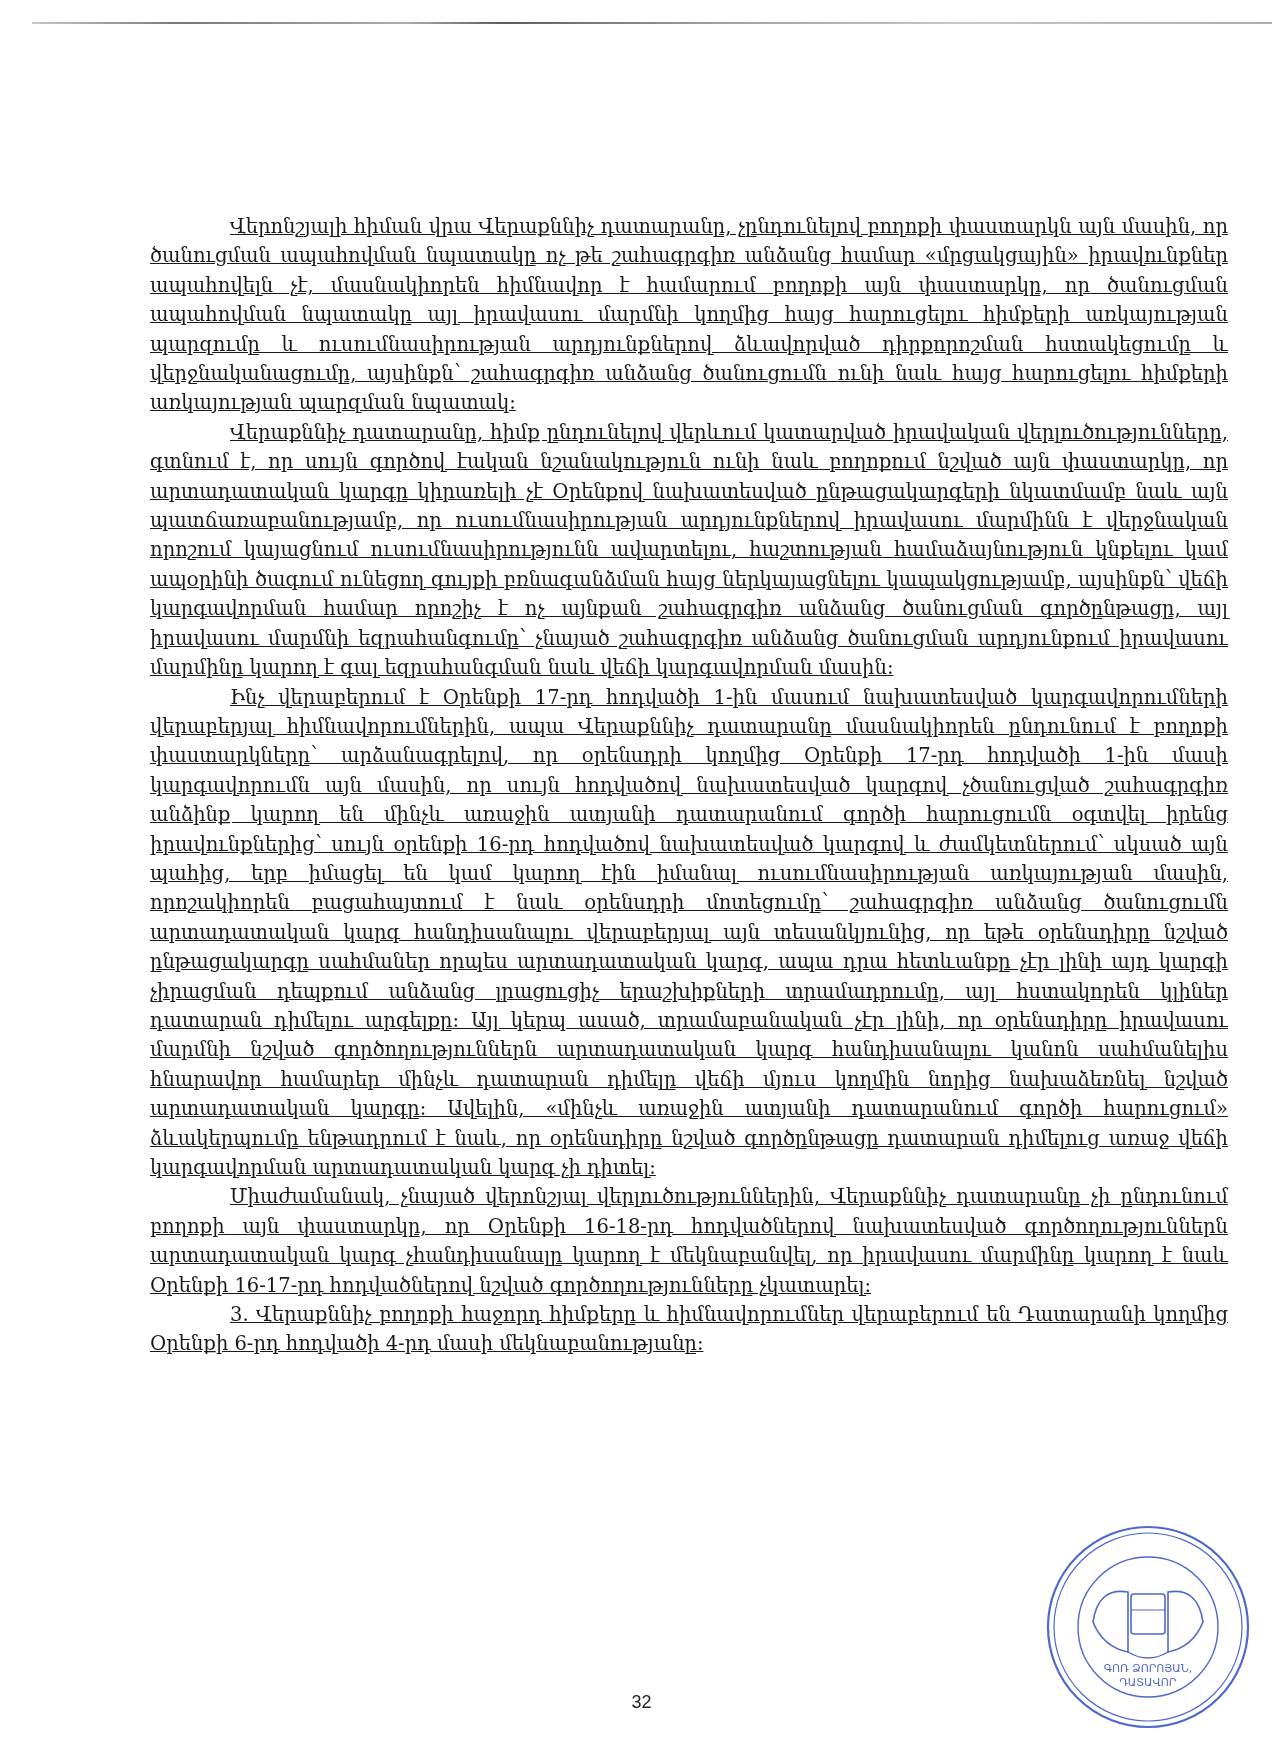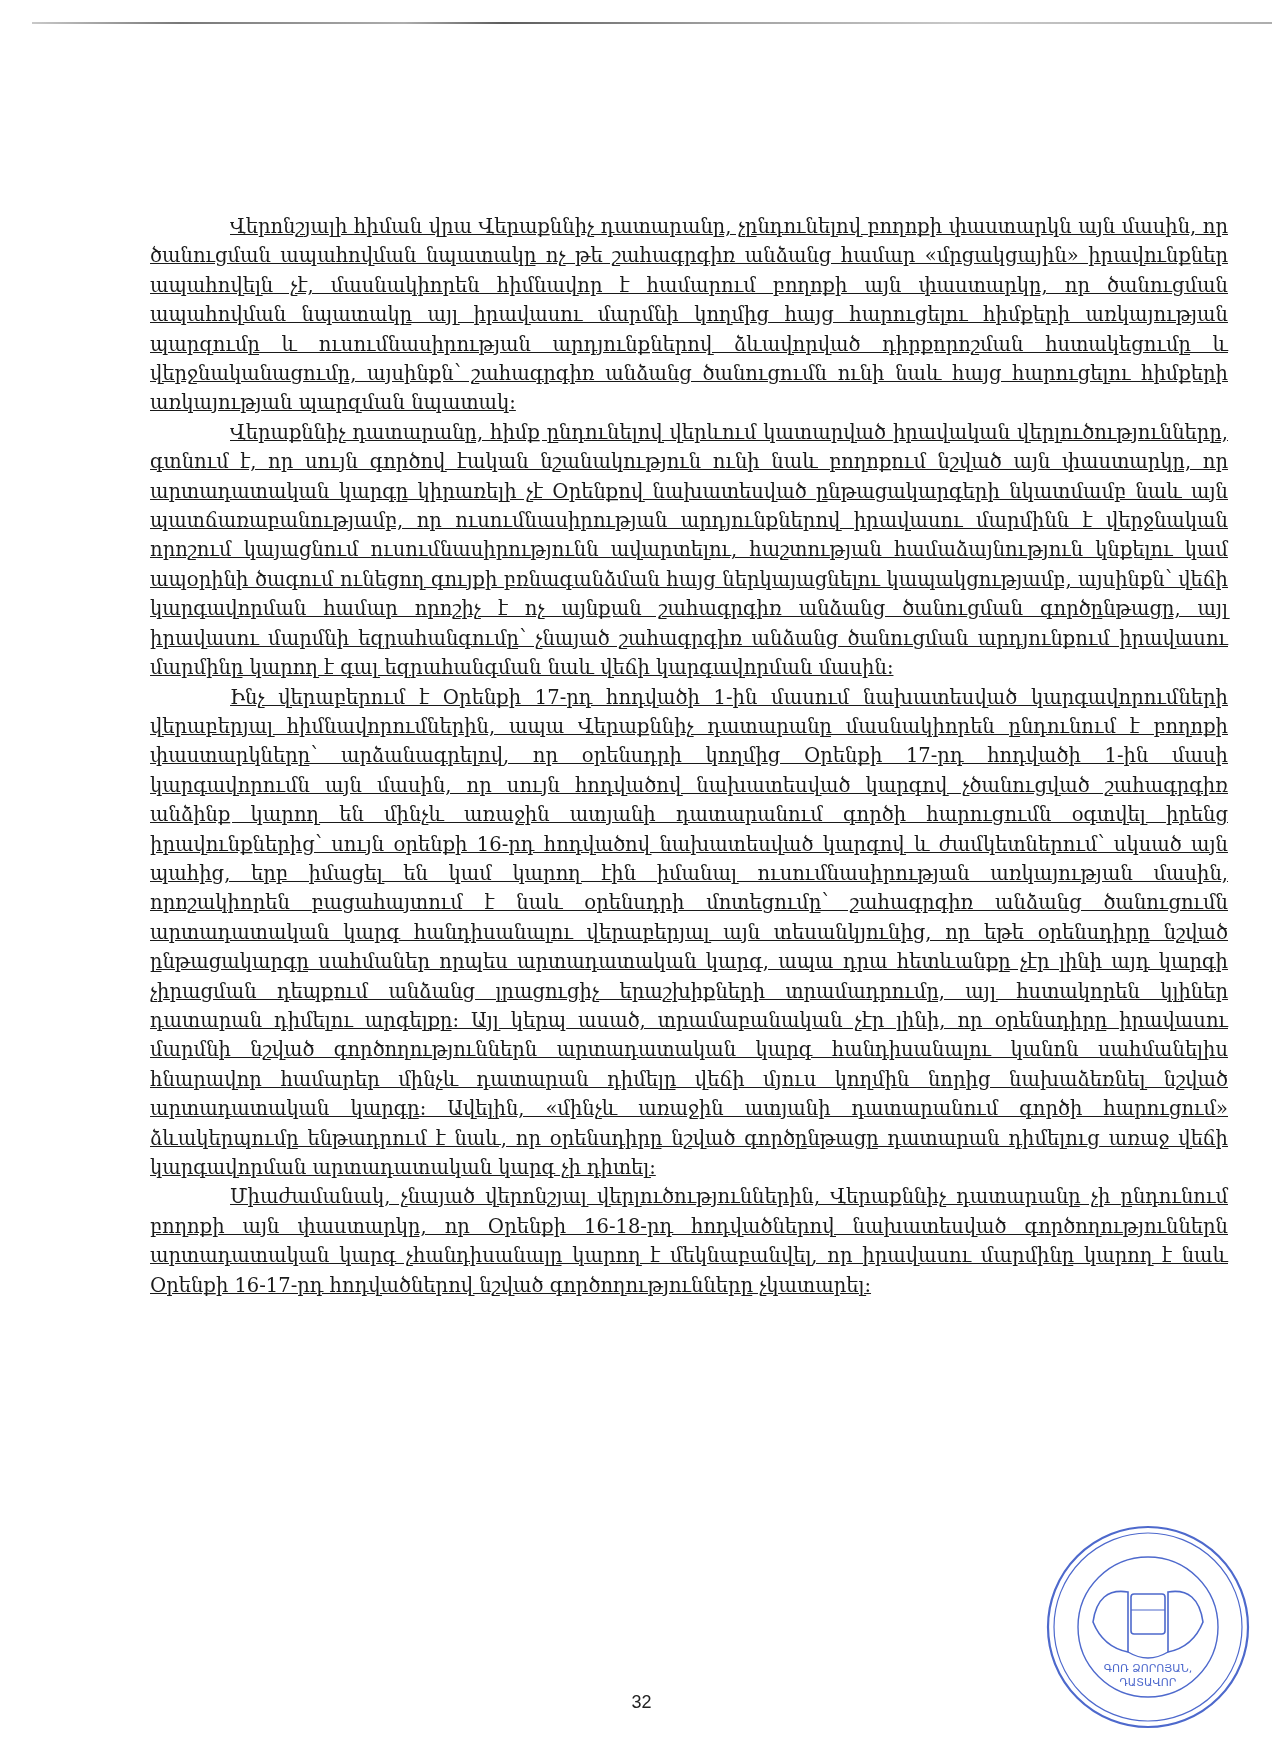--- a/index.html
+++ b/index.html
@@ -27,20 +27,21 @@
 </head>
 <body>
 
 <div class="scan-edge"></div>
 
 <div class="page-body">
   <p>Վերոնշյալի հիման վրա Վերաքննիչ դատարանը, չընդունելով բողոքի փաստարկն այն մասին, որ ծանուցման ապահովման նպատակը ոչ թե շահագրգիռ անձանց համար «մրցակցային» իրավունքներ ապահովելն չէ, մասնակիորեն հիմնավոր է համարում բողոքի այն փաստարկը, որ ծանուցման ապահովման նպատակը այլ իրավասու մարմնի կողմից հայց հարուցելու հիմքերի առկայության պարզումը և ուսումնասիրության արդյունքներով ձևավորված դիրքորոշման հստակեցումը և վերջնականացումը, այսինքն՝ շահագրգիռ անձանց ծանուցումն ունի նաև հայց հարուցելու հիմքերի առկայության պարզման նպատակ:</p>
   <p>Վերաքննիչ դատարանը, հիմք ընդունելով վերևում կատարված իրավական վերլուծությունները, գտնում է, որ սույն գործով էական նշանակություն ունի նաև բողոքում նշված այն փաստարկը, որ արտադատական կարգը կիրառելի չէ Օրենքով նախատեսված ընթացակարգերի նկատմամբ նաև այն պատճառաբանությամբ, որ ուսումնասիրության արդյունքներով իրավասու մարմինն է վերջնական որոշում կայացնում ուսումնասիրությունն ավարտելու, հաշտության համաձայնություն կնքելու կամ ապօրինի ծագում ունեցող գույքի բռնագանձման հայց ներկայացնելու կապակցությամբ, այսինքն՝ վեճի կարգավորման համար որոշիչ է ոչ այնքան շահագրգիռ անձանց ծանուցման գործընթացը, այլ իրավասու մարմնի եզրահանգումը՝ չնայած շահագրգիռ անձանց ծանուցման արդյունքում իրավասու մարմինը կարող է գալ եզրահանգման նաև վեճի կարգավորման մասին:</p>
   <p>Ինչ վերաբերում է Օրենքի 17-րդ հոդվածի 1-ին մասում նախատեսված կարգավորումների վերաբերյալ հիմնավորումներին, ապա Վերաքննիչ դատարանը մասնակիորեն ընդունում է բողոքի փաստարկները՝ արձանագրելով, որ օրենսդրի կողմից Օրենքի 17-րդ հոդվածի 1-ին մասի կարգավորումն այն մասին, որ սույն հոդվածով նախատեսված կարգով չծանուցված շահագրգիռ անձինք կարող են մինչև առաջին ատյանի դատարանում գործի հարուցումն օգտվել իրենց իրավունքներից՝ սույն օրենքի 16-րդ հոդվածով նախատեսված կարգով և ժամկետներում՝ սկսած այն պահից, երբ իմացել են կամ կարող էին իմանալ ուսումնասիրության առկայության մասին, որոշակիորեն բացահայտում է նաև օրենսդրի մոտեցումը՝ շահագրգիռ անձանց ծանուցումն արտադատական կարգ հանդիսանալու վերաբերյալ այն տեսանկյունից, որ եթե օրենսդիրը նշված ընթացակարգը սահմաներ որպես արտադատական կարգ, ապա դրա հետևանքը չէր լինի այդ կարգի չիրացման դեպքում անձանց լրացուցիչ երաշխիքների տրամադրումը, այլ հստակորեն կլիներ դատարան դիմելու արգելքը: Այլ կերպ ասած, տրամաբանական չէր լինի, որ օրենսդիրը իրավասու մարմնի նշված գործողություններն արտադատական կարգ հանդիսանալու կանոն սահմանելիս հնարավոր համարեր մինչև դատարան դիմելը վեճի մյուս կողմին նորից նախաձեռնել նշված արտադատական կարգը: Ավելին, «մինչև առաջին ատյանի դատարանում գործի հարուցում» ձևակերպումը ենթադրում է նաև, որ օրենսդիրը նշված գործընթացը դատարան դիմելուց առաջ վեճի կարգավորման արտադատական կարգ չի դիտել:</p>
   <p>Միաժամանակ, չնայած վերոնշյալ վերլուծություններին, Վերաքննիչ դատարանը չի ընդունում բողոքի այն փաստարկը, որ Օրենքի 16-18-րդ հոդվածներով նախատեսված գործողություններն արտադատական կարգ չհանդիսանալը կարող է մեկնաբանվել, որ իրավասու մարմինը կարող է նաև Օրենքի 16-17-րդ հոդվածներով նշված գործողությունները չկատարել:</p>
+  <p>3. Վերաքննիչ բողոքի հաջորդ հիմքերը և հիմնավորումներ վերաբերում են Դատարանի կողմից Օրենքի 6-րդ հոդվածի 4-րդ մասի մեկնաբանությանը:</p>
 </div>
 
 <svg class="stamp" viewBox="0 0 210 210">
   <g fill="none" stroke="#2f4fc4" stroke-width="2.2">
     <circle cx="105" cy="105" r="100"></circle>
     <circle cx="105" cy="105" r="94" stroke-width="1.2"></circle>
     <circle cx="105" cy="105" r="70" stroke-width="1.4"></circle>
 
     <path d="M85 70 q-30 -5 -35 30 q10 25 35 30 z" stroke-width="1.6"></path>
     <path d="M125 70 q30 -5 35 30 q-10 25 -35 30 z" stroke-width="1.6"></path>

